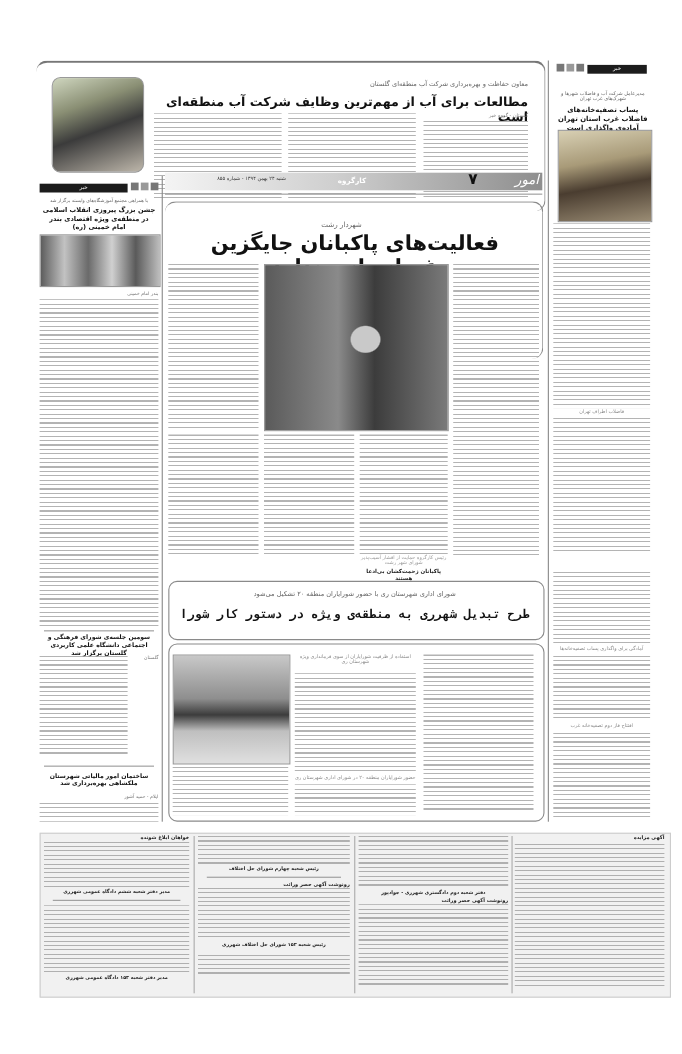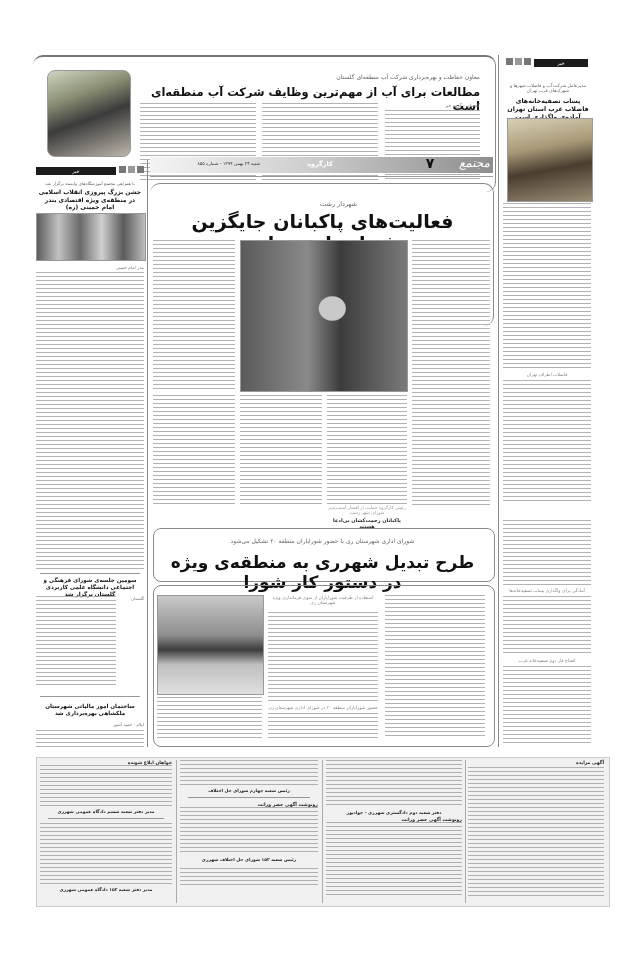--- a/index.html
+++ b/index.html
@@ -45,41 +45,41 @@
 <div class="abs" style="left:503px;top:372px;width:88px;font-size:4.5px;color:#888;text-align:center;">فاضلاب اطراف تهران</div>
 <div class="abs lines" style="left:503px;top:380px;width:88px;height:122px;"></div>
 <div class="abs lines" style="left:503px;top:520px;width:88px;height:65px;"></div>
 <div class="abs" style="left:503px;top:588px;width:88px;font-size:4.5px;color:#888;text-align:center;">آمادگی برای واگذاری پساب تصفیه‌خانه‌ها</div>
 <div class="abs lines" style="left:503px;top:596px;width:88px;height:58px;"></div>
 <div class="abs" style="left:503px;top:658px;width:88px;font-size:4.5px;color:#888;text-align:center;">افتتاح فاز دوم تصفیه‌خانه غرب</div>
 <div class="abs lines" style="left:503px;top:666px;width:88px;height:80px;"></div>
 <div class="abs" style="left:498px;top:55px;width:1px;height:692px;background:#888;"></div>
 
 <div class="abs" style="left:150px;top:157px;width:343px;height:16px;background:linear-gradient(to left,#8e8e8e,#cfcfcf 55%,#f4f4f4);"></div>
-<div class="abs" style="left:430px;top:156px;width:60px;font-size:12px;font-style:italic;color:#fff;text-align:right;font-family:'DejaVu Serif',serif;">مجتمع</div>
+<div class="abs" style="left:430px;top:156px;width:60px;font-size:12px;font-style:italic;color:#fff;text-align:right;font-family:'DejaVu Serif',serif;">امور</div>
 <div class="abs" style="left:420px;top:155px;width:20px;font-size:14px;font-weight:bold;color:#111;text-align:center;">۷</div>
 <div class="abs" style="left:290px;top:160px;width:60px;font-size:6.5px;color:#fff;font-weight:bold;text-align:center;">کارگروه</div>
 <div class="abs" style="left:160px;top:161px;width:100px;font-size:4.5px;color:#333;text-align:right;">شنبه ۲۴ بهمن ۱۳۹۴ - شماره ۸۵۵</div>
 <div class="abs sep" style="left:150px;top:176px;width:343px;"></div>
 
 <div class="abs box" style="left:150px;top:183px;width:343px;height:142px;border-radius:10px;border-bottom:none;border-left:none;"></div>
-<div class="abs kicker" style="left:176px;top:200px;width:325px;font-size:6.5px;">شهردار رشت</div>
+<div class="abs kicker" style="left:148px;top:200px;width:325px;font-size:6.5px;">شهردار رشت</div>
 <div class="abs title" style="left:155px;top:210px;width:335px;font-size:19px;">فعالیت‌های پاکبانان جایگزین غیرانسانی ندارد</div>
 <div class="abs lines" style="left:412px;top:240px;width:78px;height:265px;"></div>
 <div class="abs photo" style="left:240px;top:240px;width:166px;height:150px;background:radial-gradient(ellipse at 55% 45%,#c9c9c9 0 10%,transparent 11%),linear-gradient(90deg,#5a5a5a,#8a8a8a 40%,#3c3c3c 60%,#7a7a7a);"></div>
 <div class="abs lines" style="left:153px;top:240px;width:82px;height:150px;"></div>
 <div class="abs lines" style="left:327px;top:395px;width:80px;height:110px;"></div>
 <div class="abs lines" style="left:240px;top:395px;width:82px;height:110px;"></div>
 <div class="abs lines" style="left:153px;top:395px;width:82px;height:110px;"></div>
 <div class="abs" style="left:327px;top:505px;width:80px;font-size:4.5px;color:#999;text-align:center;">رئیس کارگروه حمایت از اقشار آسیب‌پذیر شورای شهر رشت</div>
 <div class="abs" style="left:327px;top:517px;width:80px;font-size:5px;font-weight:bold;color:#222;text-align:center;">پاکبانان زحمت‌کشان بی‌ادعا هستند</div>
 
 <div class="abs box" style="left:153px;top:528px;width:340px;height:52px;"></div>
 <div class="abs kicker" style="left:160px;top:537px;width:325px;font-size:6px;">شورای اداری شهرستان ری با حضور شورایاران منطقه ۲۰ تشکیل می‌شود</div>
-<div class="abs title" style="left:160px;top:552px;width:325px;font-size:17px;">طرح تبدیل شهرری به منطقه‌ی ویژه در دستور کار شورا</div>
+<div class="abs title" style="left:160px;top:552px;width:325px;font-size:11px;font-family:Liberation Mono, monospace;">طرح تبدیل شهرری به منطقه‌ی ویژه در دستور کار شورا</div>
 <div class="abs box" style="left:153px;top:585px;width:340px;height:160px;border-radius:8px;"></div>
 <div class="abs lines" style="left:385px;top:595px;width:100px;height:143px;"></div>
 <div class="abs" style="left:268px;top:595px;width:110px;font-size:4.5px;color:#888;text-align:center;">استفاده از ظرفیت شورایاران از سوی فرمانداری ویژه شهرستان ری</div>
 <div class="abs lines" style="left:268px;top:612px;width:110px;height:90px;"></div>
 <div class="abs photo" style="left:157px;top:595px;width:105px;height:98px;background:linear-gradient(180deg,#c8c8c8,#8e8e8e 40%,#3c3c3c 55%,#bfbfbf 70%,#e0e0e0);"></div>
 <div class="abs" style="left:268px;top:705px;width:110px;font-size:4.5px;color:#888;text-align:center;">حضور شورایاران منطقه ۲۰ در شورای اداری شهرستان ری</div>
 <div class="abs lines" style="left:268px;top:713px;width:110px;height:28px;"></div>
 <div class="abs lines" style="left:157px;top:697px;width:105px;height:44px;"></div>
 
 <div class="abs" style="left:147px;top:160px;width:1px;height:587px;background:#888;"></div>

